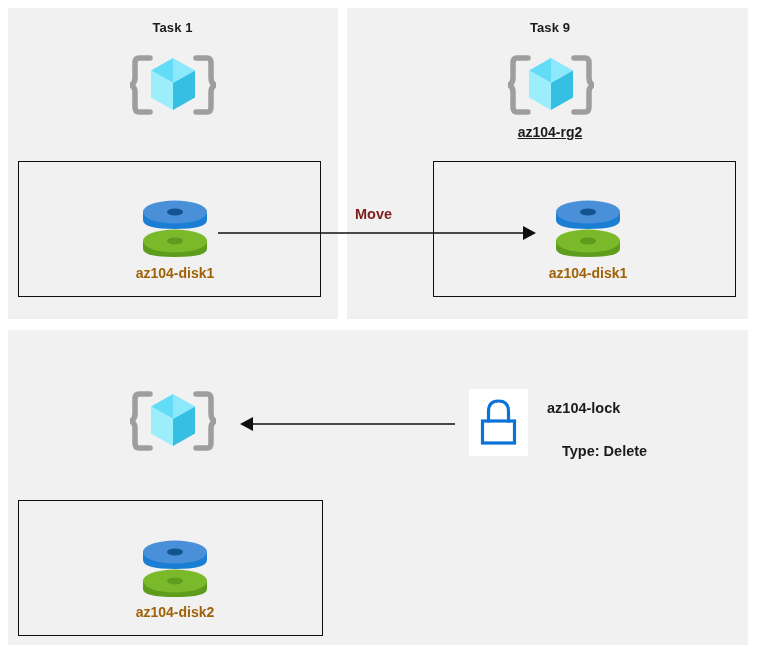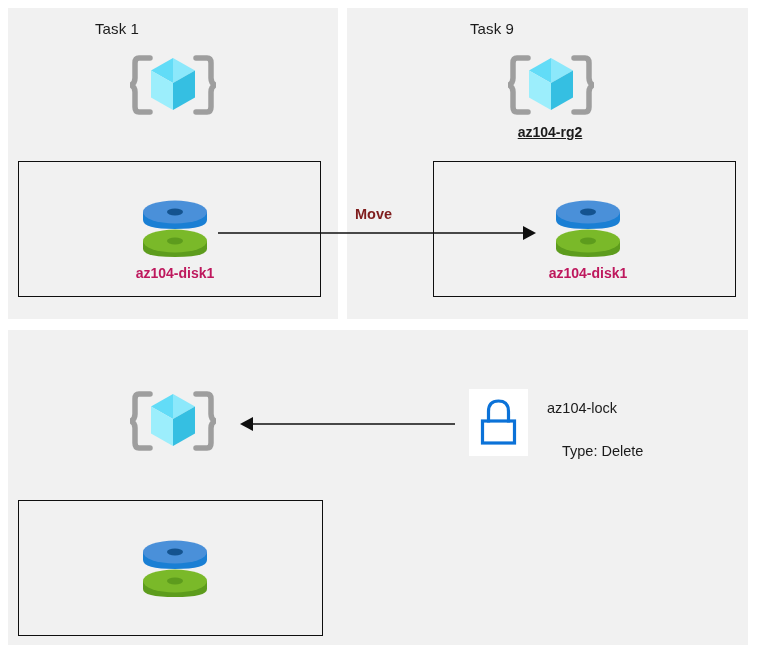--- a/index.html
+++ b/index.html
@@ -28,26 +28,26 @@
     position: absolute;
     background: #f1f1f1;
   }
   #panel-task1 { left: 8px;   top: 8px;   width: 330px; height: 311px; }
   #panel-task2 { left: 347px; top: 8px;   width: 401px; height: 311px; }
   #panel-task3 { left: 8px;   top: 330px; width: 740px; height: 315px; }
 
   
   .task-title {
     position: absolute;
-    font-size: 15px;
-    font-weight: normal;
+    font-size: 13px;
+    font-weight: bold;
     color: #1b1b1b;
     letter-spacing: .1px;
     white-space: nowrap;
-    text-align: left;
+    text-align: center;
   }
   #title-task1 { left: 95px;  top: 20px;  width: 155px; }
   #title-task2 { left: 470px; top: 20px;  width: 160px; }
   #title-task3 { left: 95px;  top: 355px; width: 155px; }
 
   
   .rg-icon {
     position: absolute;
     width: 86px;
     height: 66px;
@@ -86,21 +86,21 @@
     height: 62px;
   }
   #disk-icon-1 { left: 140px; top: 196px; }
   #disk-icon-2 { left: 553px; top: 196px; }
   #disk-icon-3 { left: 140px; top: 536px; }
 
   .disk-label {
     position: absolute;
     font-size: 14px;
     font-weight: bold;
-    color: #be185d;
+    color: #a16207;
     white-space: nowrap;
     text-align: center;
   }
   #disk-label-1 { left: 95px;  top: 265px; width: 160px; }
   #disk-label-2 { left: 508px; top: 265px; width: 160px; }
   #disk-label-3 { left: 95px;  top: 604px; width: 160px; }
 
   
   .arrow-svg {
     position: absolute;
@@ -130,21 +130,21 @@
   #lock-icon {
     position: absolute;
     left: 8px;
     top: 8px;
     width: 43px;
     height: 50px;
   }
   .lock-text {
     position: absolute;
     font-size: 14.5px;
-    font-weight: normal;
+    font-weight: bold;
     color: #1b1b1b;
     white-space: nowrap;
   }
   #lock-name { left: 547px; top: 400px; }
   #lock-type { left: 538px; top: 443px; margin-left: 24px; }
 </style>
 </head>
 <body>
 
 <div class="canvas">
@@ -228,20 +228,21 @@
 
   <svg class="disk-icon" id="disk-icon-3" viewBox="0 0 70 62">
     <path d="M3 16 L3 24 Q3 33 35 33 Q67 33 67 24 L67 16 Z" fill="#1a7fd4"></path>
     <ellipse cx="35" cy="16" rx="32" ry="11.5" fill="#4a90d9"></ellipse>
     <ellipse cx="35" cy="16" rx="8" ry="3.4" fill="#14538f"></ellipse>
     <path d="M3 45 L3 53 Q3 61 35 61 Q67 61 67 53 L67 45 Z" fill="#5d9c1d"></path>
     <ellipse cx="35" cy="45" rx="32" ry="11.5" fill="#7ab929"></ellipse>
     <ellipse cx="35" cy="45" rx="8" ry="3.4" fill="#5d9c1d"></ellipse>
   </svg>
 
+  <div class="disk-label" id="disk-label-3">az104-disk2</div>
 
   <svg class="arrow-svg" id="arrow-lock" viewBox="0 0 215 28">
     <line x1="215" y1="14" x2="13" y2="14" stroke="#0f0f0f" stroke-width="1.6"></line>
     <polygon points="13,7 0,14 13,21" fill="#0f0f0f"></polygon>
   </svg>
 
   <div id="lock-tile">
     <svg id="lock-icon" viewBox="0 0 43 50">
       <path d="M11.5 24 L11.5 14.5 Q11.5 4 21.5 4 Q31.5 4 31.5 14.5 L31.5 24" fill="none" stroke="#0b72d8" stroke-width="3.2" stroke-linecap="square"></path>
       <rect x="5.5" y="24" width="32" height="22" fill="none" stroke="#0b72d8" stroke-width="3.2"></rect>

